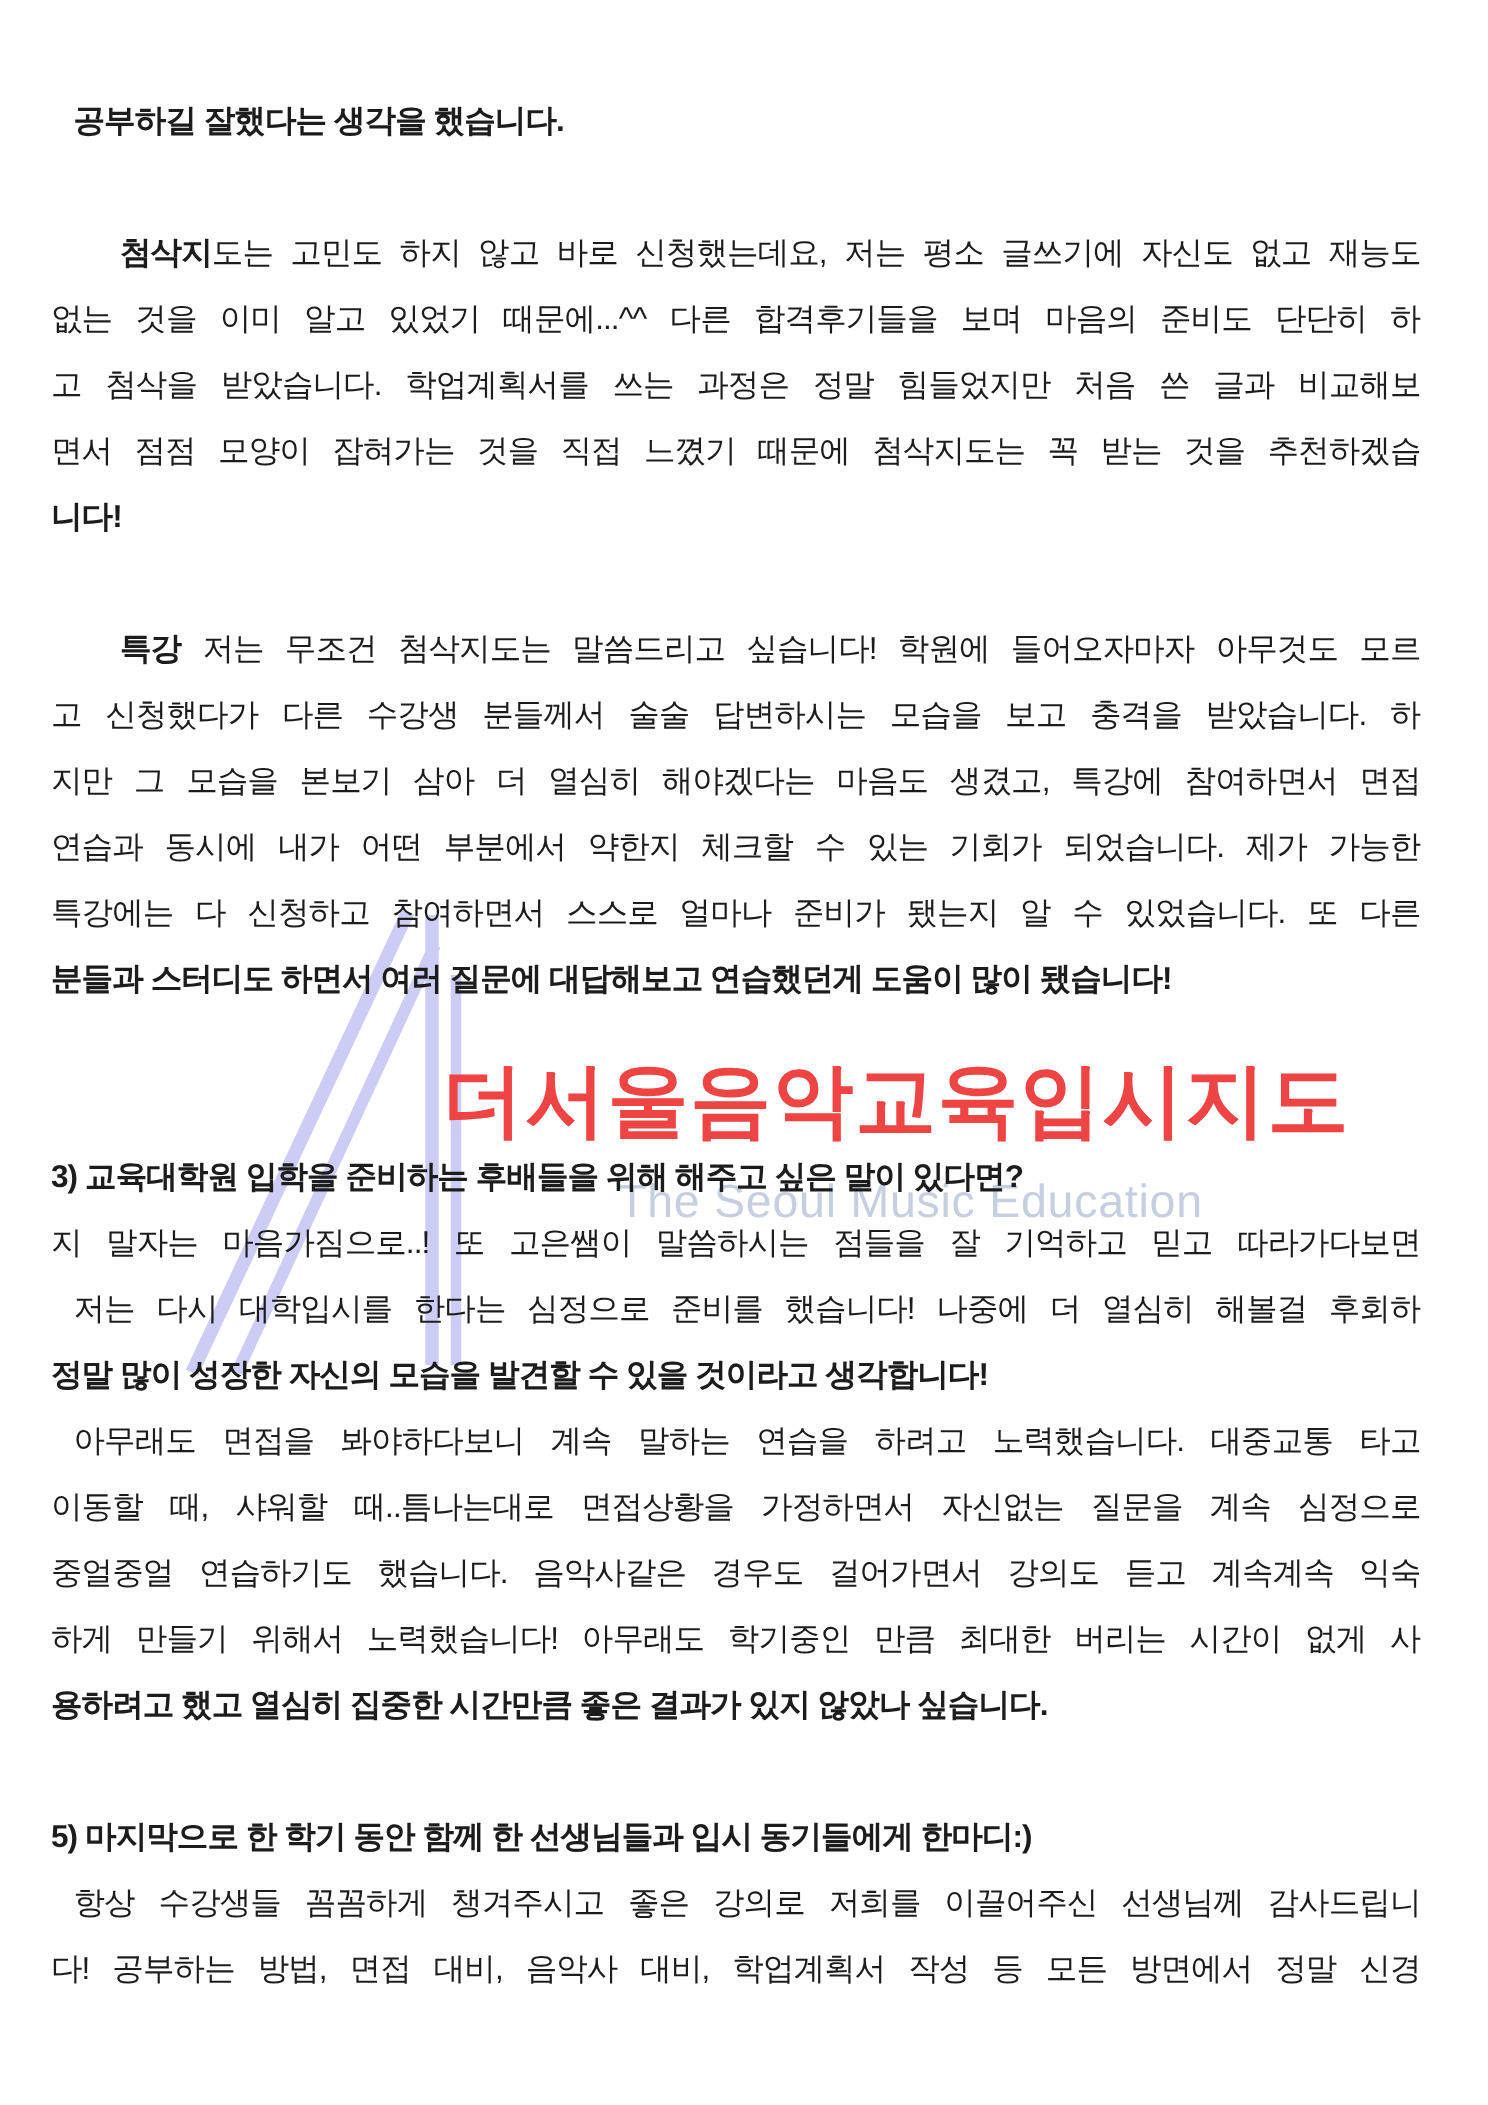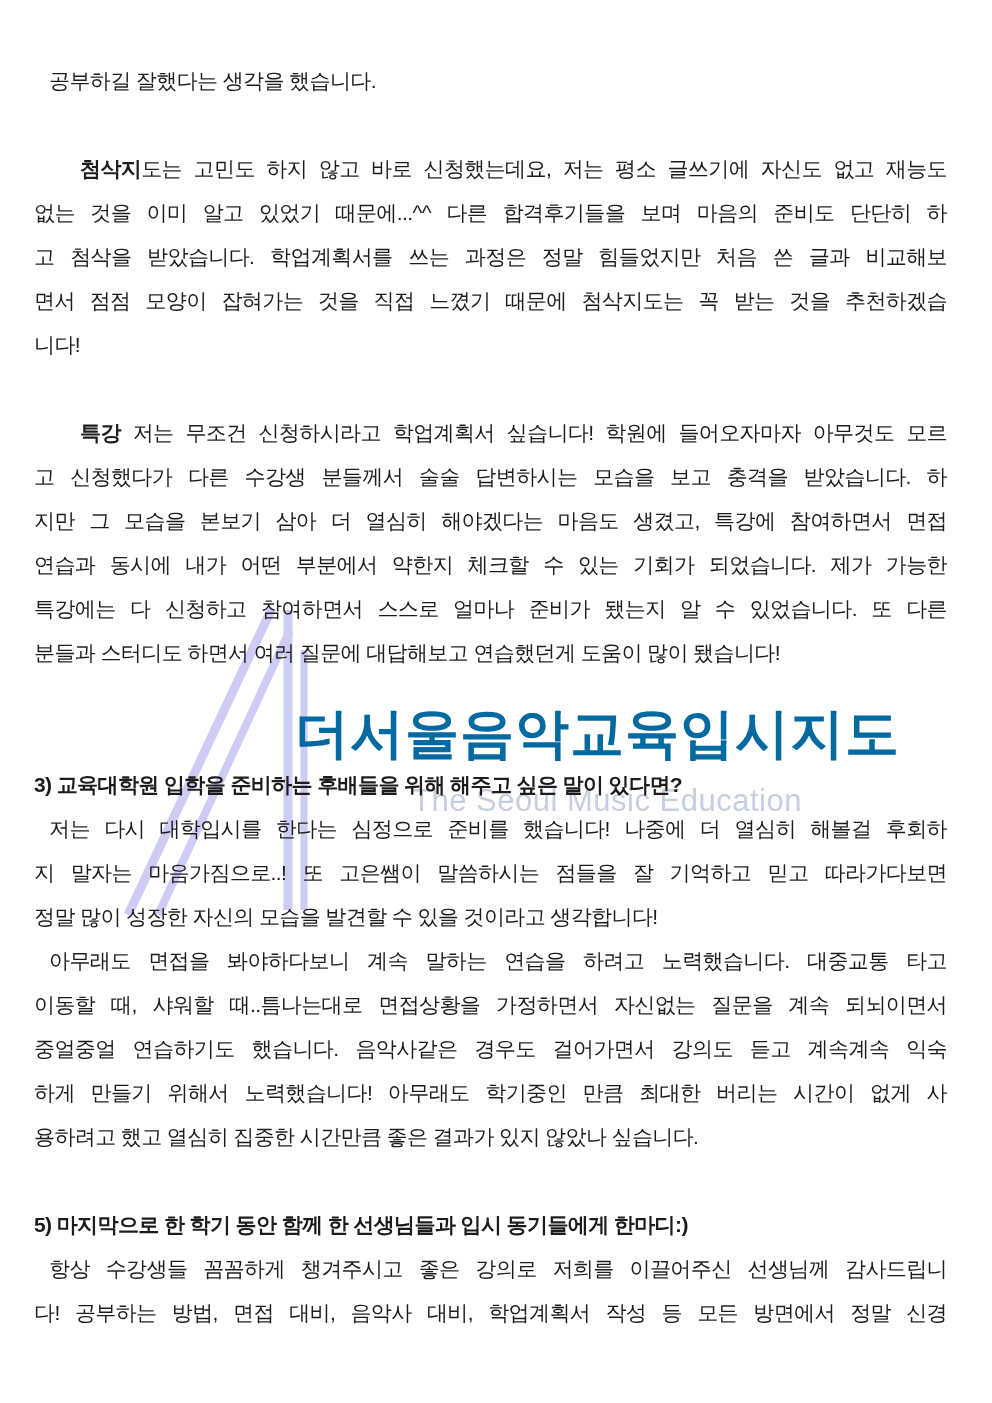--- a/index.html
+++ b/index.html
@@ -16,32 +16,32 @@
   .content{position:relative;z-index:2;}
   .ln{
     font-size:21px;
     line-height:44px;
     height:44px;
     overflow:hidden;
     letter-spacing:-0.6px;
     white-space:normal;
   }
   .j{text-align:justify;text-align-last:justify;}
-  .l{text-align:left;text-align-last:left;}
+  .l{text-align:left;text-align-last:left;font-weight:bold;}
   .h{font-weight:700;text-align:left;text-align-last:left;}
   .ind{padding-left:15px;}
   .blank{height:44px;}
   b{font-weight:700;margin-left:31px;}
   
   .wm{position:absolute;z-index:1;pointer-events:none;}
   .wm-kr{
     left:295px;top:698px;
     font-size:54px;font-weight:700;
     letter-spacing:1px;
-    color:#0369a1;
+    color:#ef4444;
     white-space:nowrap;
   }
   .wm-en{
     left:412px;top:783px;
     font-size:31px;font-weight:400;
     letter-spacing:0.5px;
     color:#c6cfe0;
     white-space:nowrap;
     text-align:center;
   }
@@ -68,35 +68,35 @@
     <div class="ln l ind">공부하길 잘했다는 생각을 했습니다.</div>
     <div class="ln blank"></div>
 
     <div class="ln j ind"><b>첨삭지</b><span>도는 고민도 하지 않고 바로 신청했는데요, 저는 평소 글쓰기에 자신도 없고 재능도</span></div>
     <div class="ln j">없는 것을 이미 알고 있었기 때문에...^^ 다른 합격후기들을 보며 마음의 준비도 단단히 하</div>
     <div class="ln j">고 첨삭을 받았습니다. 학업계획서를 쓰는 과정은 정말 힘들었지만 처음 쓴 글과 비교해보</div>
     <div class="ln j">면서 점점 모양이 잡혀가는 것을 직접 느꼈기 때문에 첨삭지도는 꼭 받는 것을 추천하겠습</div>
     <div class="ln l">니다!</div>
     <div class="ln blank"></div>
 
-    <div class="ln j ind"><b>특강</b><span> 저는 무조건 신청하시라고 학업계획서 싶습니다! 학원에 들어오자마자 아무것도 모르</span></div>
+    <div class="ln j ind"><b>특강</b><span> 저는 무조건 첨삭지도는 말씀드리고 싶습니다! 학원에 들어오자마자 아무것도 모르</span></div>
     <div class="ln j">고 신청했다가 다른 수강생 분들께서 술술 답변하시는 모습을 보고 충격을 받았습니다. 하</div>
     <div class="ln j">지만 그 모습을 본보기 삼아 더 열심히 해야겠다는 마음도 생겼고, 특강에 참여하면서 면접</div>
     <div class="ln j">연습과 동시에 내가 어떤 부분에서 약한지 체크할 수 있는 기회가 되었습니다. 제가 가능한</div>
     <div class="ln j">특강에는 다 신청하고 참여하면서 스스로 얼마나 준비가 됐는지 알 수 있었습니다. 또 다른</div>
     <div class="ln l">분들과 스터디도 하면서 여러 질문에 대답해보고 연습했던게 도움이 많이 됐습니다!</div>
     <div class="ln blank"></div>
     <div class="ln blank"></div>
 
     <div class="ln h">3) 교육대학원 입학을 준비하는 후배들을 위해 해주고 싶은 말이 있다면?</div>
+    <div class="ln j">지 말자는 마음가짐으로..! 또 고은쌤이 말씀하시는 점들을 잘 기억하고 믿고 따라가다보면</div>
     <div class="ln j ind">저는 다시 대학입시를 한다는 심정으로 준비를 했습니다! 나중에 더 열심히 해볼걸 후회하</div>
-    <div class="ln j">지 말자는 마음가짐으로..! 또 고은쌤이 말씀하시는 점들을 잘 기억하고 믿고 따라가다보면</div>
     <div class="ln l">정말 많이 성장한 자신의 모습을 발견할 수 있을 것이라고 생각합니다!</div>
     <div class="ln j ind">아무래도 면접을 봐야하다보니 계속 말하는 연습을 하려고 노력했습니다. 대중교통 타고</div>
-    <div class="ln j">이동할 때, 샤워할 때..틈나는대로 면접상황을 가정하면서 자신없는 질문을 계속 되뇌이면서</div>
+    <div class="ln j">이동할 때, 샤워할 때..틈나는대로 면접상황을 가정하면서 자신없는 질문을 계속 심정으로</div>
     <div class="ln j">중얼중얼 연습하기도 했습니다. 음악사같은 경우도 걸어가면서 강의도 듣고 계속계속 익숙</div>
     <div class="ln j">하게 만들기 위해서 노력했습니다! 아무래도 학기중인 만큼 최대한 버리는 시간이 없게 사</div>
     <div class="ln l">용하려고 했고 열심히 집중한 시간만큼 좋은 결과가 있지 않았나 싶습니다.</div>
     <div class="ln blank"></div>
 
     <div class="ln h">5) 마지막으로 한 학기 동안 함께 한 선생님들과 입시 동기들에게 한마디:)</div>
     <div class="ln j ind">항상 수강생들 꼼꼼하게 챙겨주시고 좋은 강의로 저희를 이끌어주신 선생님께 감사드립니</div>
     <div class="ln j">다! 공부하는 방법, 면접 대비, 음악사 대비, 학업계획서 작성 등 모든 방면에서 정말 신경</div>
 
   </div>

